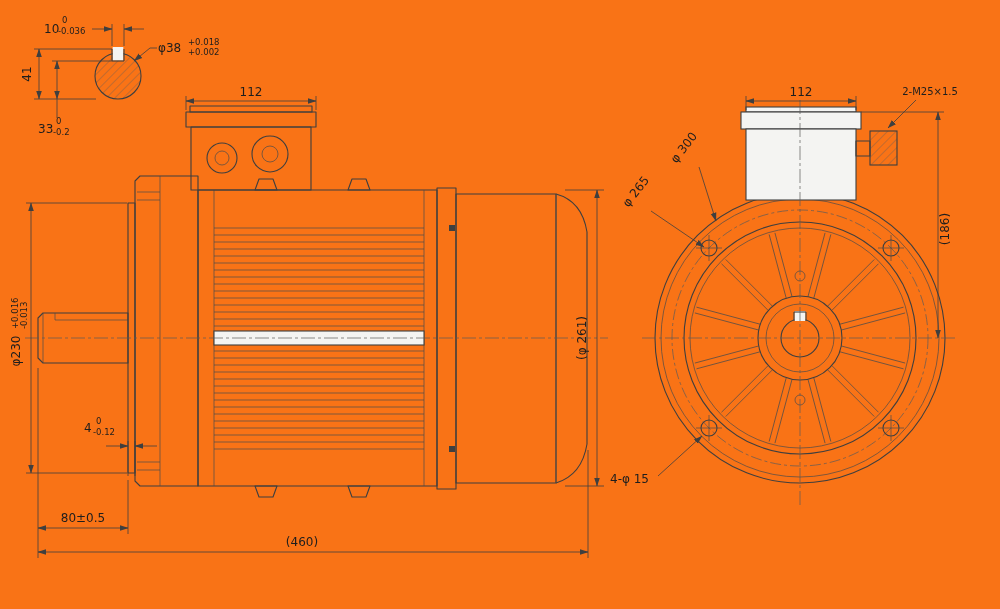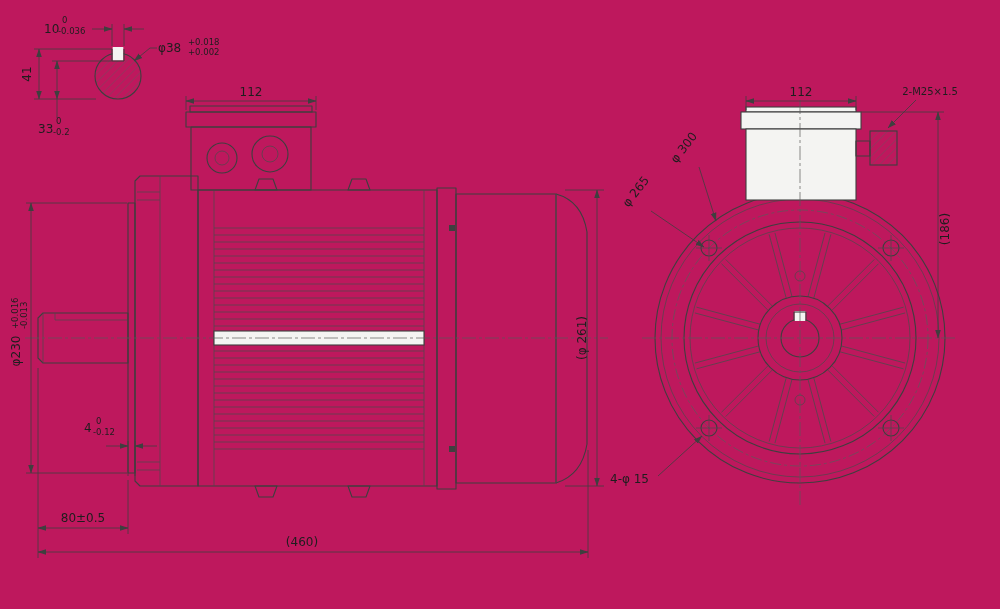--- a/index.html
+++ b/index.html
@@ -1,16 +1,16 @@
 <!DOCTYPE html>
 <html><head>
 <meta charset="utf-8">
 <style>
   html,body{margin:0;padding:0;background:#f4f4f2;}
-  .page{width:1000px;height:609px;position:relative;background:#be185d;overflow:hidden;}
+  .page{width:1000px;height:609px;position:relative;background:#f97316;overflow:hidden;}
   svg{display:block;font-family:"DejaVu Sans",sans-serif;}
   .ln{fill:none;stroke:#3f3f3f;stroke-width:1.1;stroke-linejoin:round;}
   .thin{fill:none;stroke:#4a4a4a;stroke-width:0.7;}
   .cl{fill:none;stroke:#5a5a5a;stroke-width:0.7;stroke-dasharray:14 3 3 3;}
   .bcl{fill:none;stroke:#5a5a5a;stroke-width:0.7;stroke-dasharray:11 3 3 3;}
   .dim{fill:none;stroke:#3f3f3f;stroke-width:0.8;}
   .txt{font-size:12px;fill:#1e1e1e;}
   .tol{font-size:8.5px;fill:#1e1e1e;}
   .bgfill{fill:#f4f4f2;}
   .bgstroke{fill:#f4f4f2;stroke:#3f3f3f;stroke-width:1.1;}

